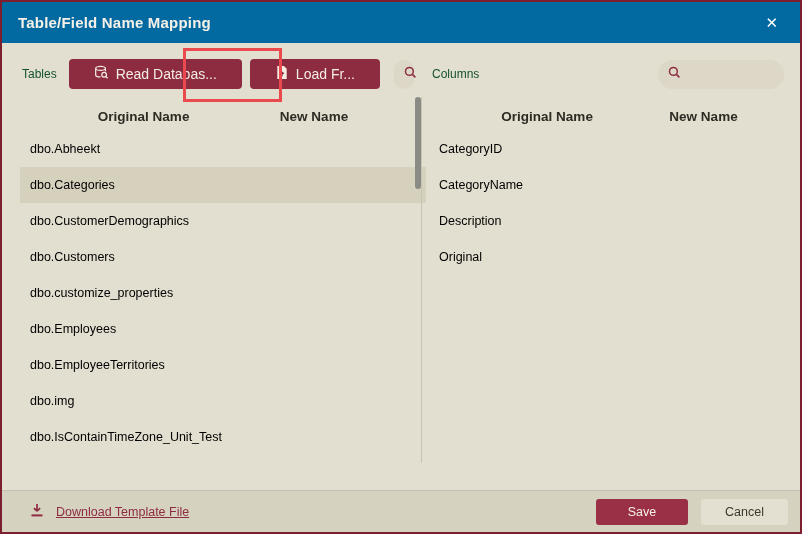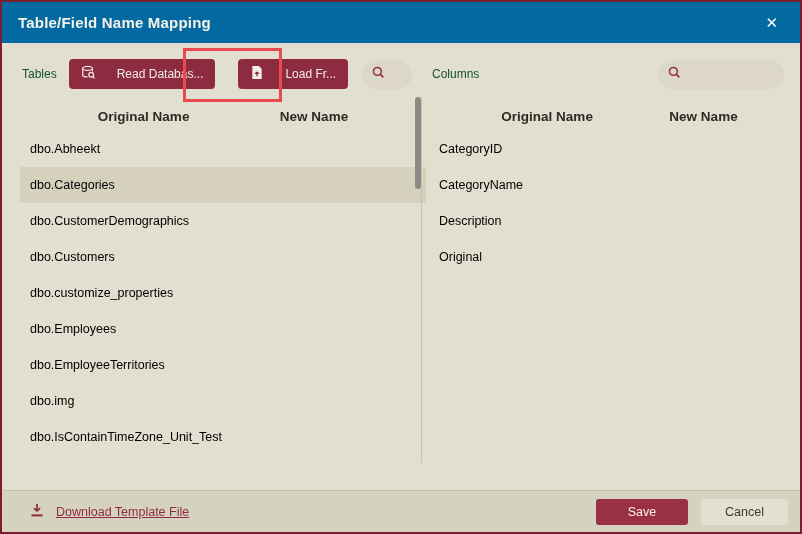--- a/index.html
+++ b/index.html
@@ -17,24 +17,24 @@
   .close-btn{color:#ffffff;font-size:15px;line-height:1;cursor:pointer;padding:4px 6px;}
   
   .content{position:relative;display:flex;height:447px;}
   .panel-left{position:relative;width:422px;flex:none;}
   .panel-right{position:relative;flex:1;}
   .toolbar{display:flex;align-items:center;margin:16px 12px 0 20px;height:30px;}
   .panel-right .toolbar{margin:16px 16px 0 8px;}
   .panel-label{font-size:12px;color:#14532d;margin-right:12px;}
   .btn{
     height:30px;border:none;border-radius:4px;background:#8d2b40;color:#f3eee4;
-    font-size:12px;font-family:inherit;display:flex;align-items:center;gap:21px;
-    padding:0 12px;cursor:pointer;white-space:nowrap;
-  }
-  .btn + .btn{margin-left:23px;}
+    font-size:14px;font-family:inherit;display:flex;align-items:center;gap:7px;
+    padding:0 25px;cursor:pointer;white-space:nowrap;
+  }
+  .btn + .btn{margin-left:8px;}
   .btn svg{flex:none;}
   .search-pill{
     height:29px;border-radius:14.5px;background:#dcd7c6;display:flex;align-items:center;
     padding:0 10px;flex:1;margin-left:14px;min-width:0;
   }
   .panel-right .search-pill{flex:none;width:126px;margin-left:auto;}
   .search-pill input{
     border:none;background:transparent;outline:none;flex:1;min-width:0;
     font-family:inherit;font-size:12.5px;color:#45433a;margin-left:7px;
   }

